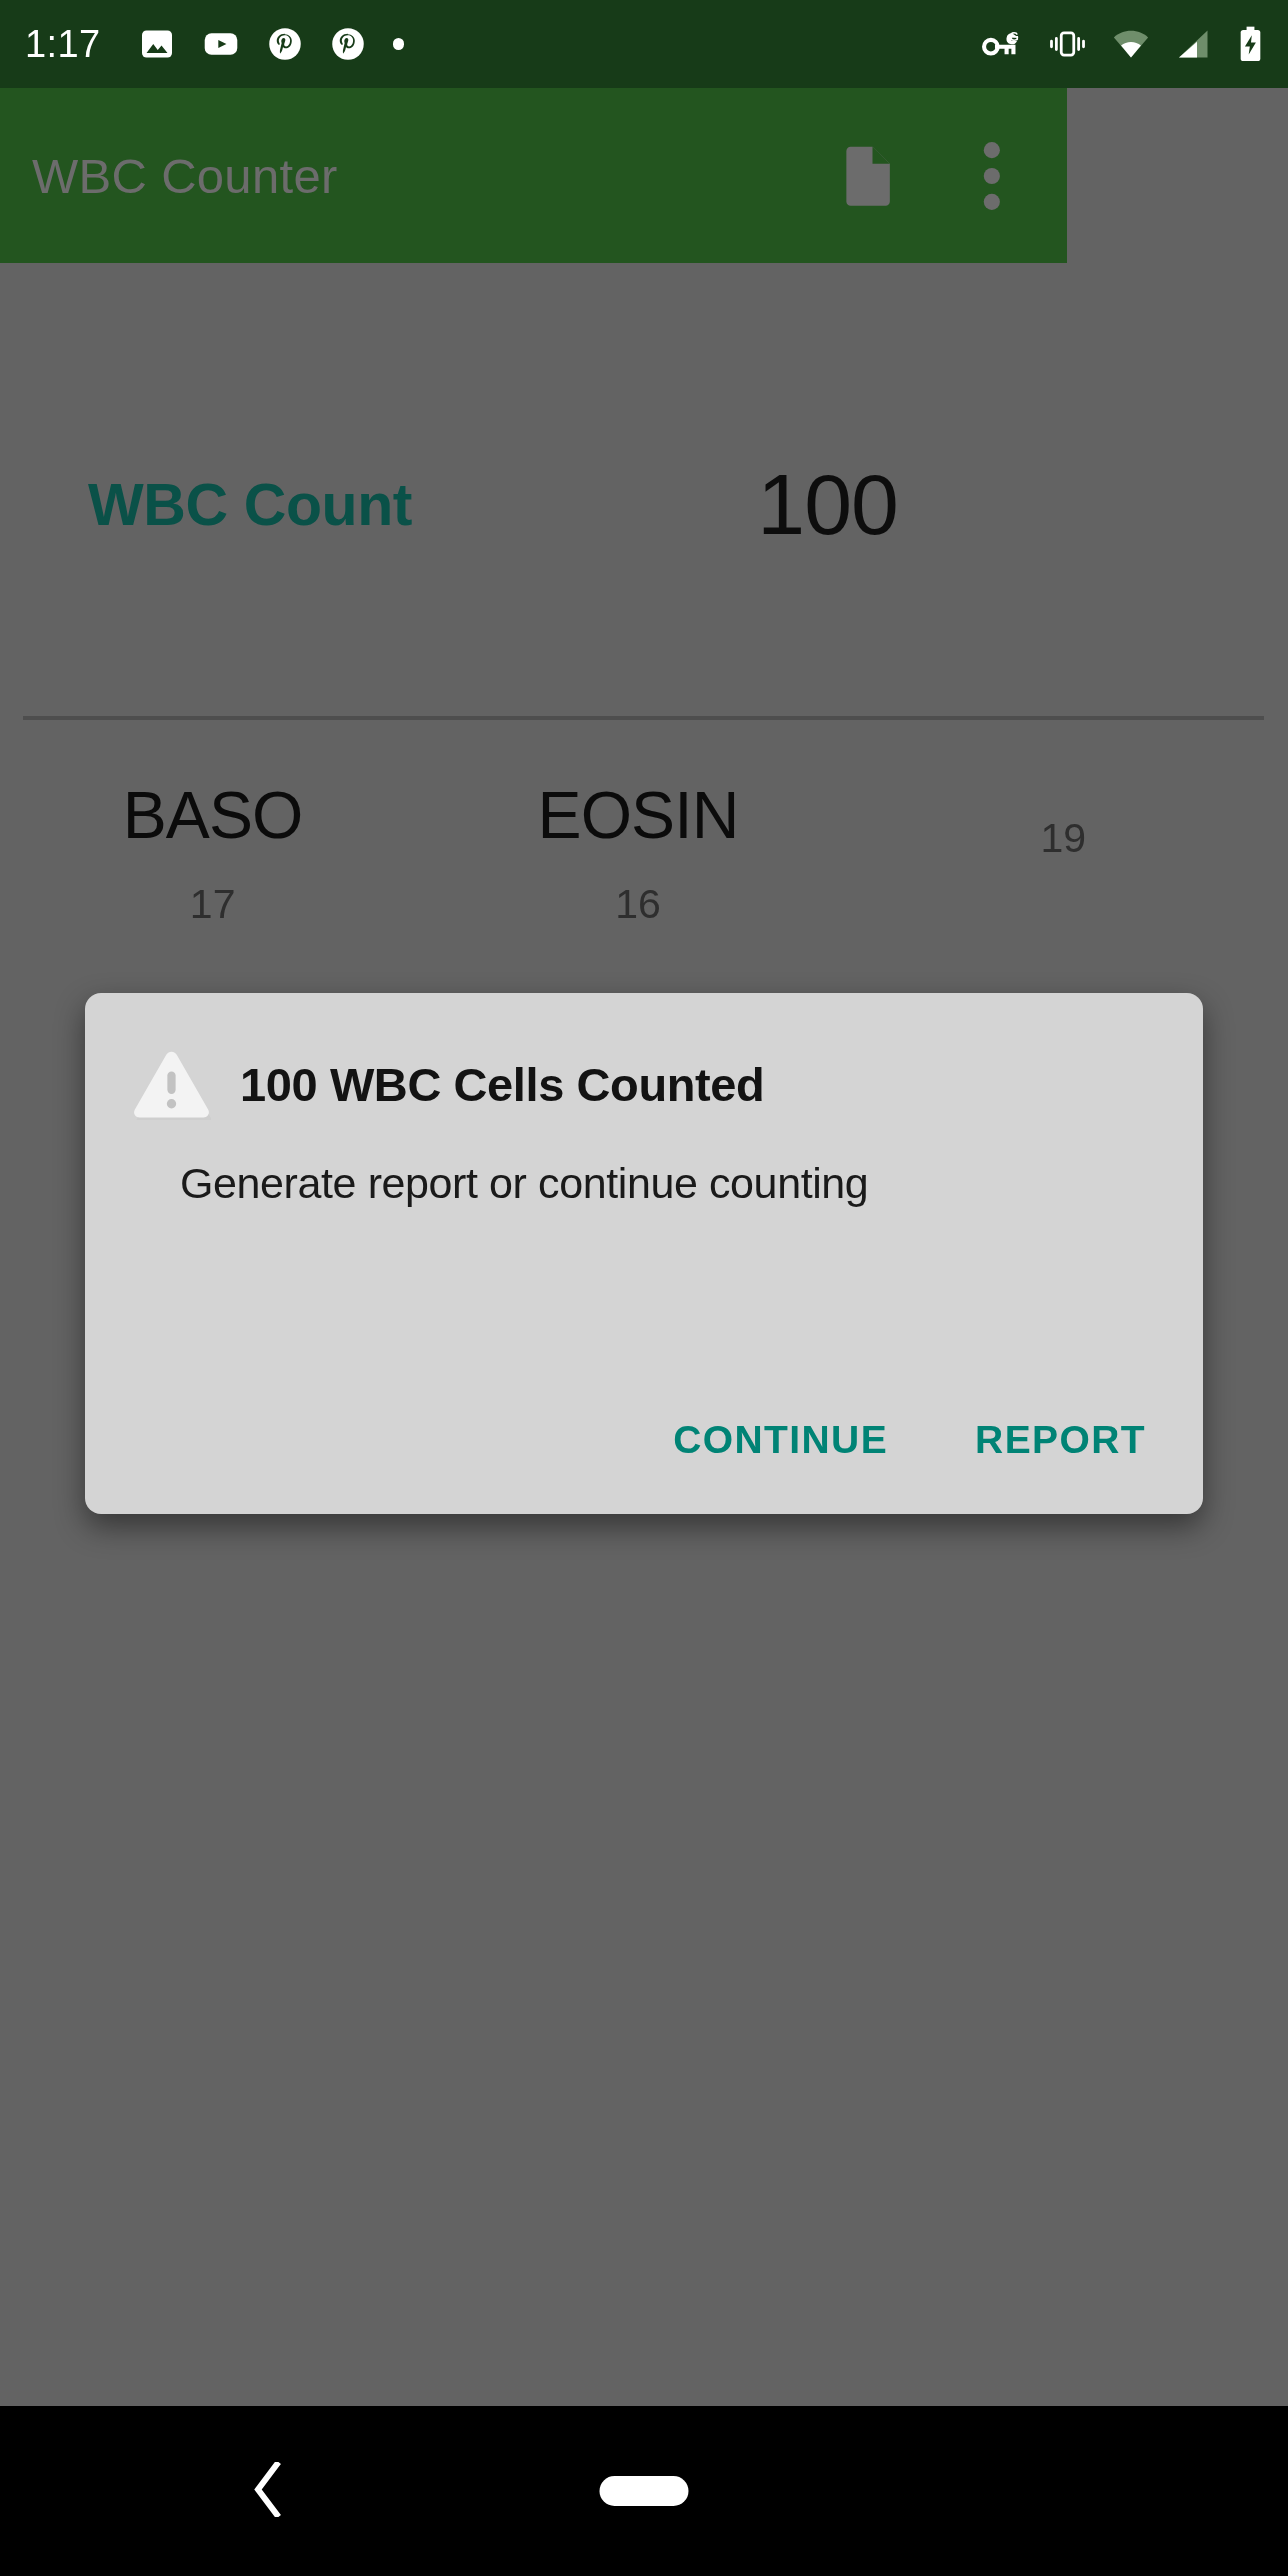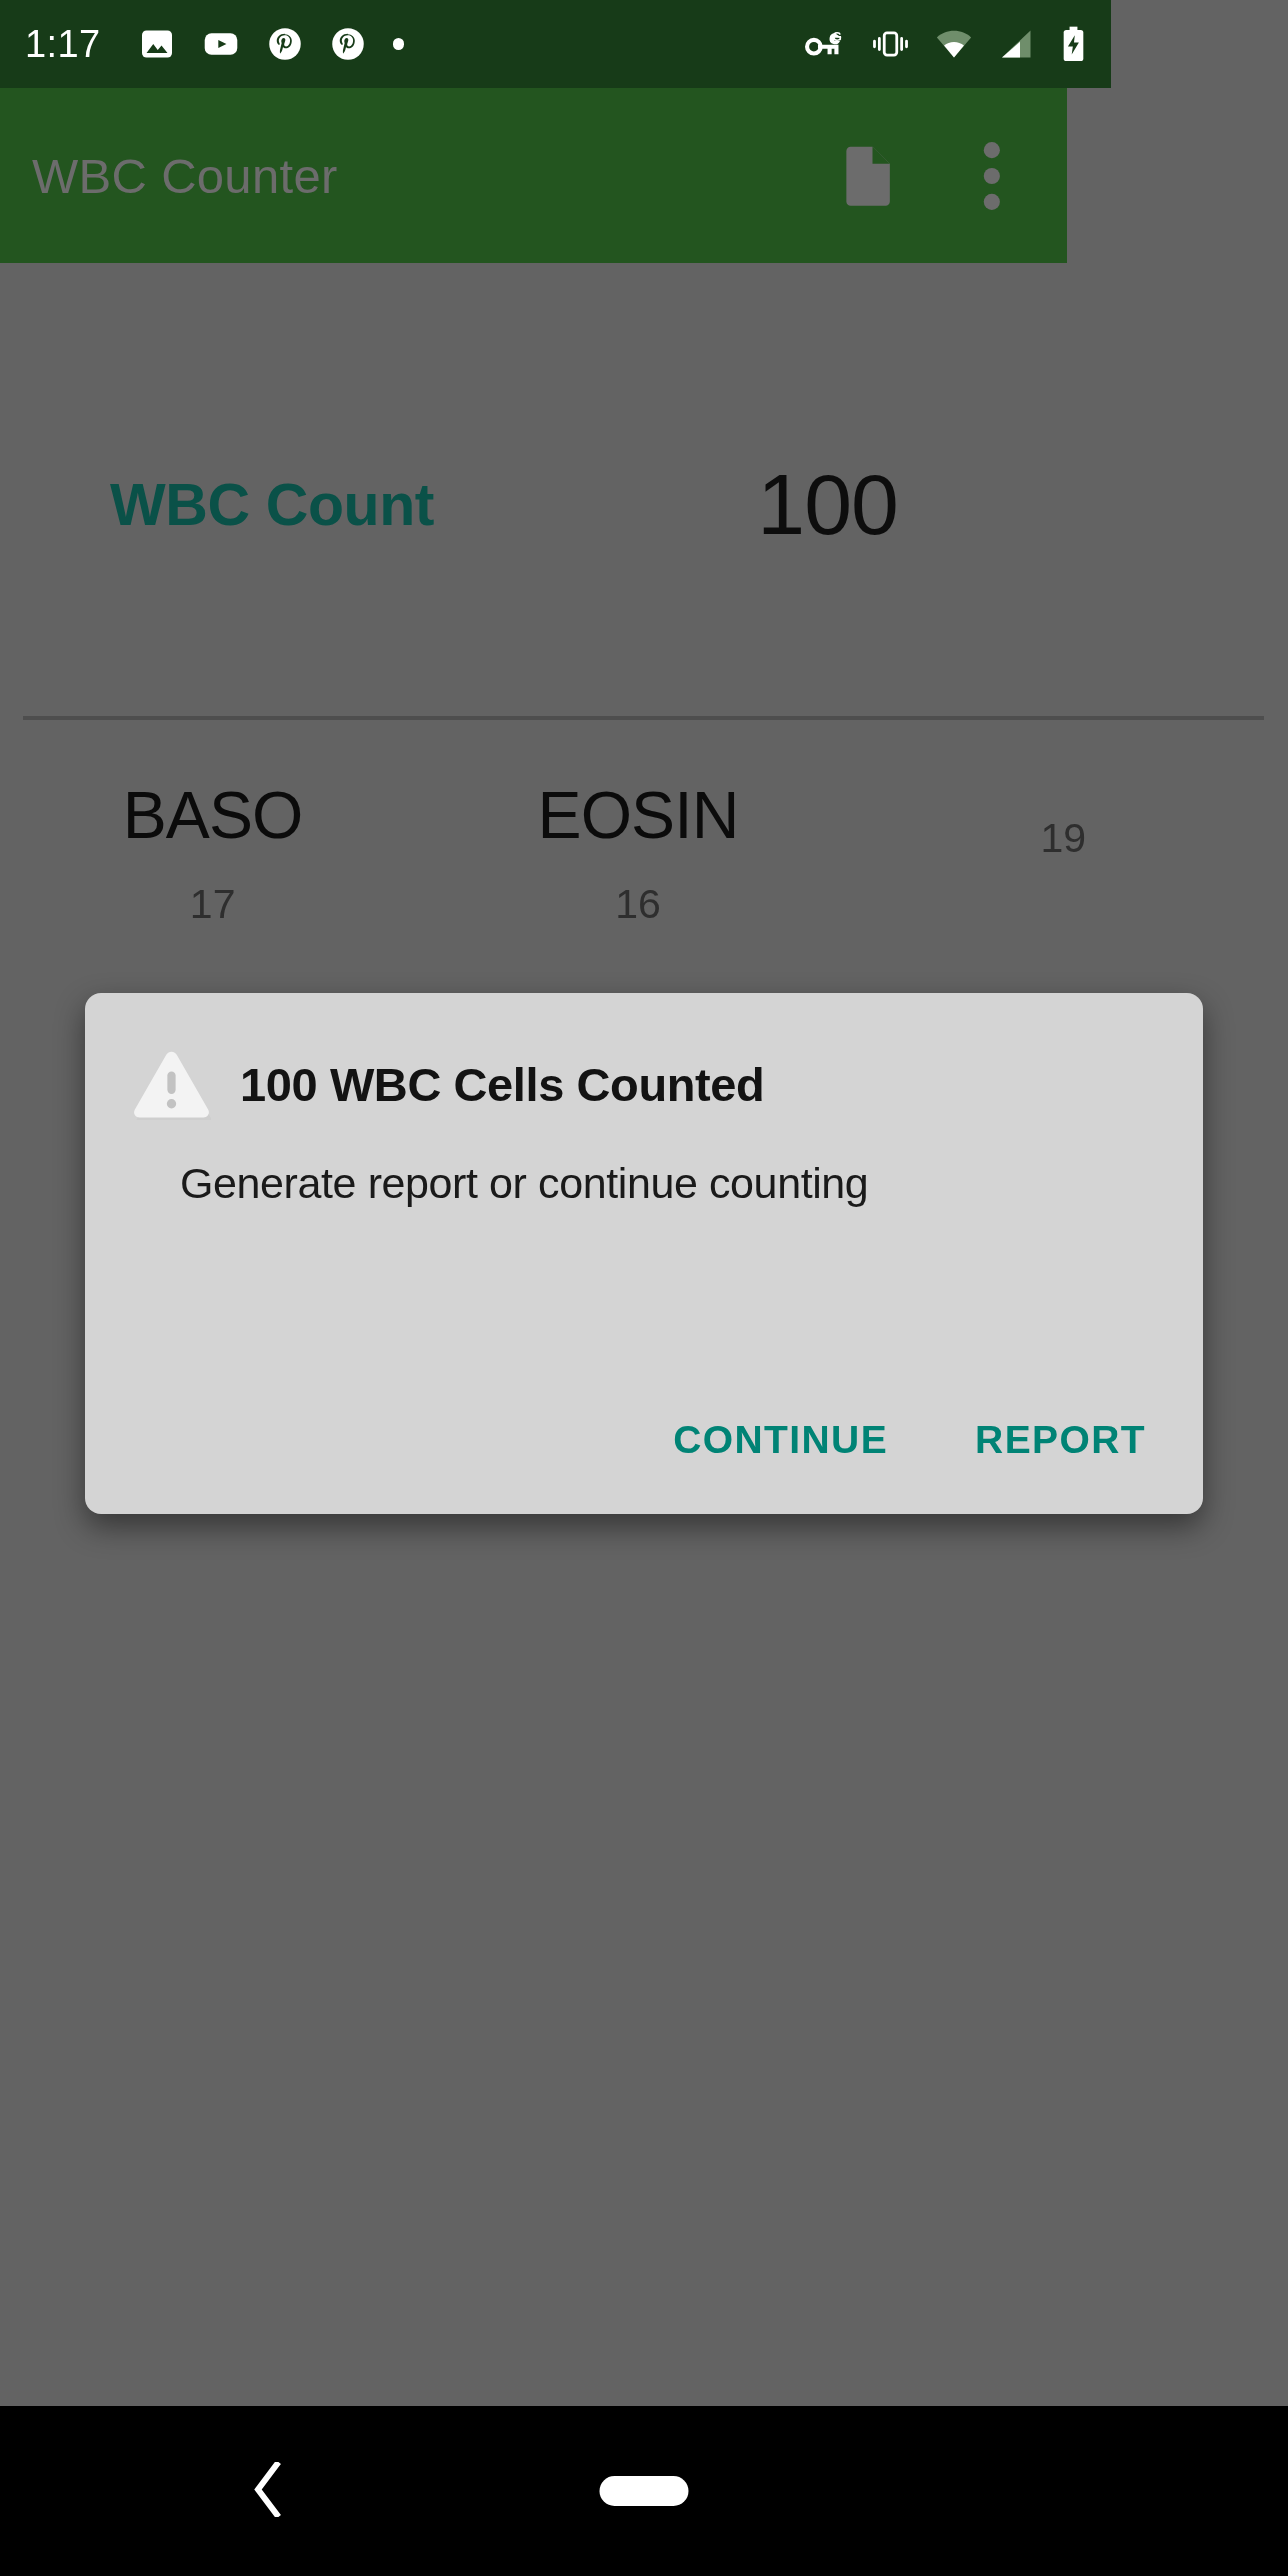--- a/index.html
+++ b/index.html
@@ -4,21 +4,21 @@
 <style>
   * { margin:0; padding:0; box-sizing:border-box; }
   html,body { width:1288px; height:2576px; background:#000; }
   body { font-family:"Liberation Sans", sans-serif; position:relative; overflow:hidden; }
 
   
   #app { position:absolute; inset:0 0 170px 0; background:#636363; }
 
   
   .statusbar{
-    position:absolute; top:0; left:0; width:1111px; height:88px;
+    position:absolute; top:0; left:0; width:1288px; height:88px;
     background:#173b18; display:flex; align-items:center; padding:0 25px;
   }
   .clock{ color:#ffffff; font-size:38px; letter-spacing:0.4px; font-weight:400; }
   .sb-left-icons{ display:flex; align-items:center; gap:27px; margin-left:38px; }
   .sb-right-icons{ margin-left:auto; display:flex; align-items:center; gap:25px; }
   .sb-ic{ display:block; }
   .dot-ic{ width:11.6px; height:11.6px; border-radius:50%; background:#fff; }
 
   
   .appbar{
@@ -30,21 +30,21 @@
   .ab-btn{ width:86px; height:86px; display:flex; align-items:center; justify-content:center; }
 
   
   .content{ position:absolute; top:263px; left:0; width:1288px; bottom:0; background:#636363; }
 
   .count-row{
     position:absolute; top:179px; left:0; width:1288px; height:125px;
     display:flex; align-items:center;
   }
   .count-label{
-    color:#0a5148; font-size:59px; font-weight:bold; margin-left:110px; letter-spacing:-0.4px;
+    color:#0a5148; font-size:59px; font-weight:bold; margin-left:88px; letter-spacing:-0.4px;
   }
   .count-value{
     color:#0d0d0d; font-size:86px; font-weight:400; margin-left:auto; margin-right:390px;
     letter-spacing:-0.9px;
   }
 
   .divider{
     position:absolute; top:453px; left:23px; width:1241px; height:3.6px; background:#4e4e4e;
   }
 

